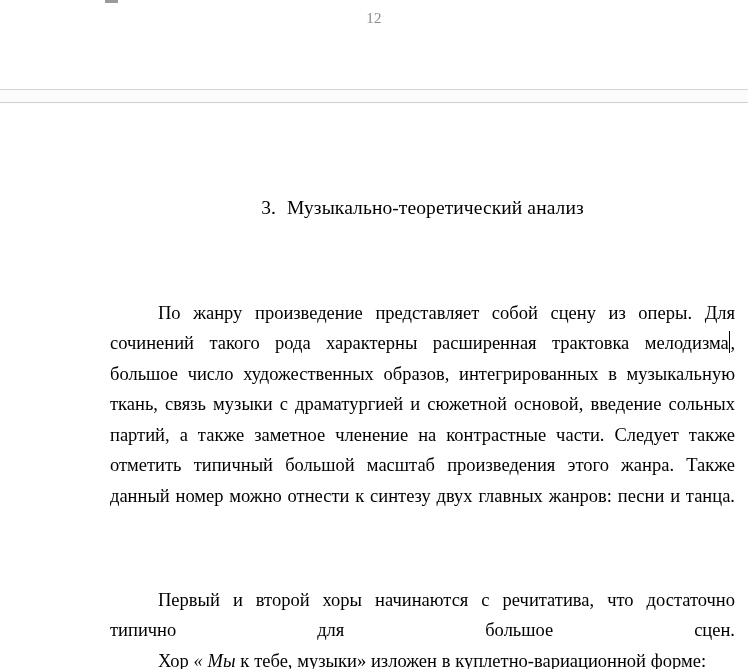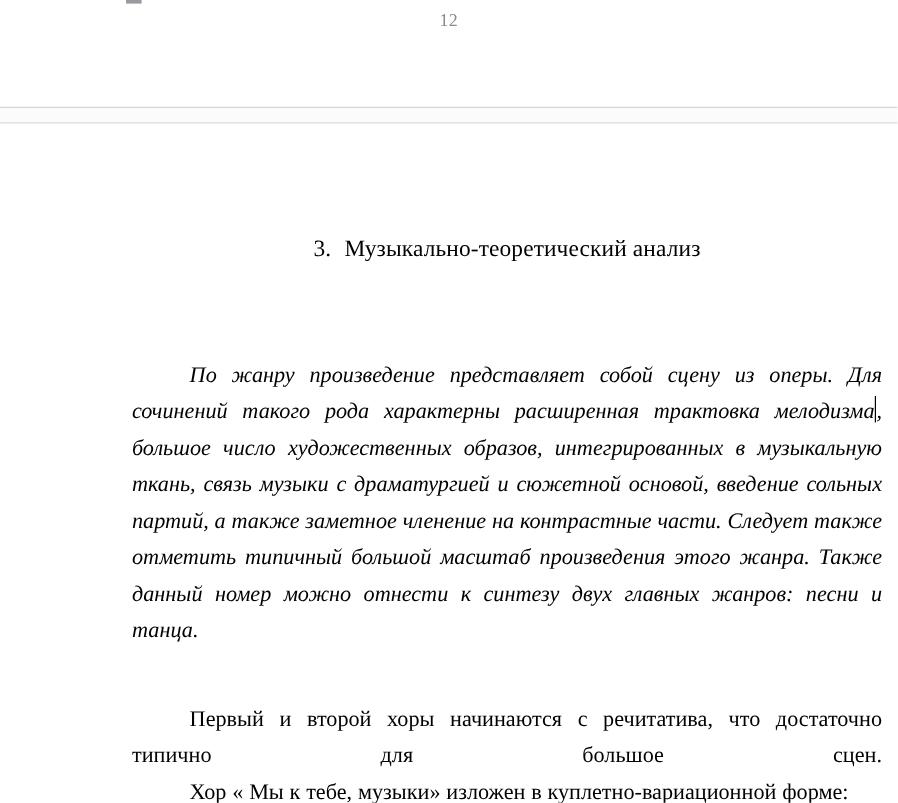--- a/index.html
+++ b/index.html
@@ -88,40 +88,41 @@
     position: absolute;
     left: 110px;
     width: 625px;
     font-size: 18.5px;
     line-height: 30.5px;
     text-align: justify;
     text-justify: inter-word;
     text-indent: 48px;
     word-spacing: 0.2px;
   }
-  .doc-para.p1 { top: 176px; font-style: italic; }
+  .doc-para.p1 { top: 176px; }
   .doc-para.p2 { top: 463px; }
   .doc-para.p3 { top: 524px; text-align: left; }
 
   
   .doc-para.p1::after,
   .doc-para.p2::after { content: ""; display: inline-block; width: 100%; }
 
   .caret {
     display: inline-block;
     width: 1.6px;
     height: 22px;
     background: #000000;
     vertical-align: -4px;
     margin-left: 0px;
   }
 
   .spell-error {
     position: relative;
     white-space: nowrap;
+    font-style: italic;
   }
   .spell-error::after {
     content: "";
     position: absolute;
     left: 0;
     right: 0;
     bottom: -3px;
     height: 4px;
     background-image:
       linear-gradient(45deg, transparent 45%, #2222dd 45%, #2222dd 58%, transparent 58%),

